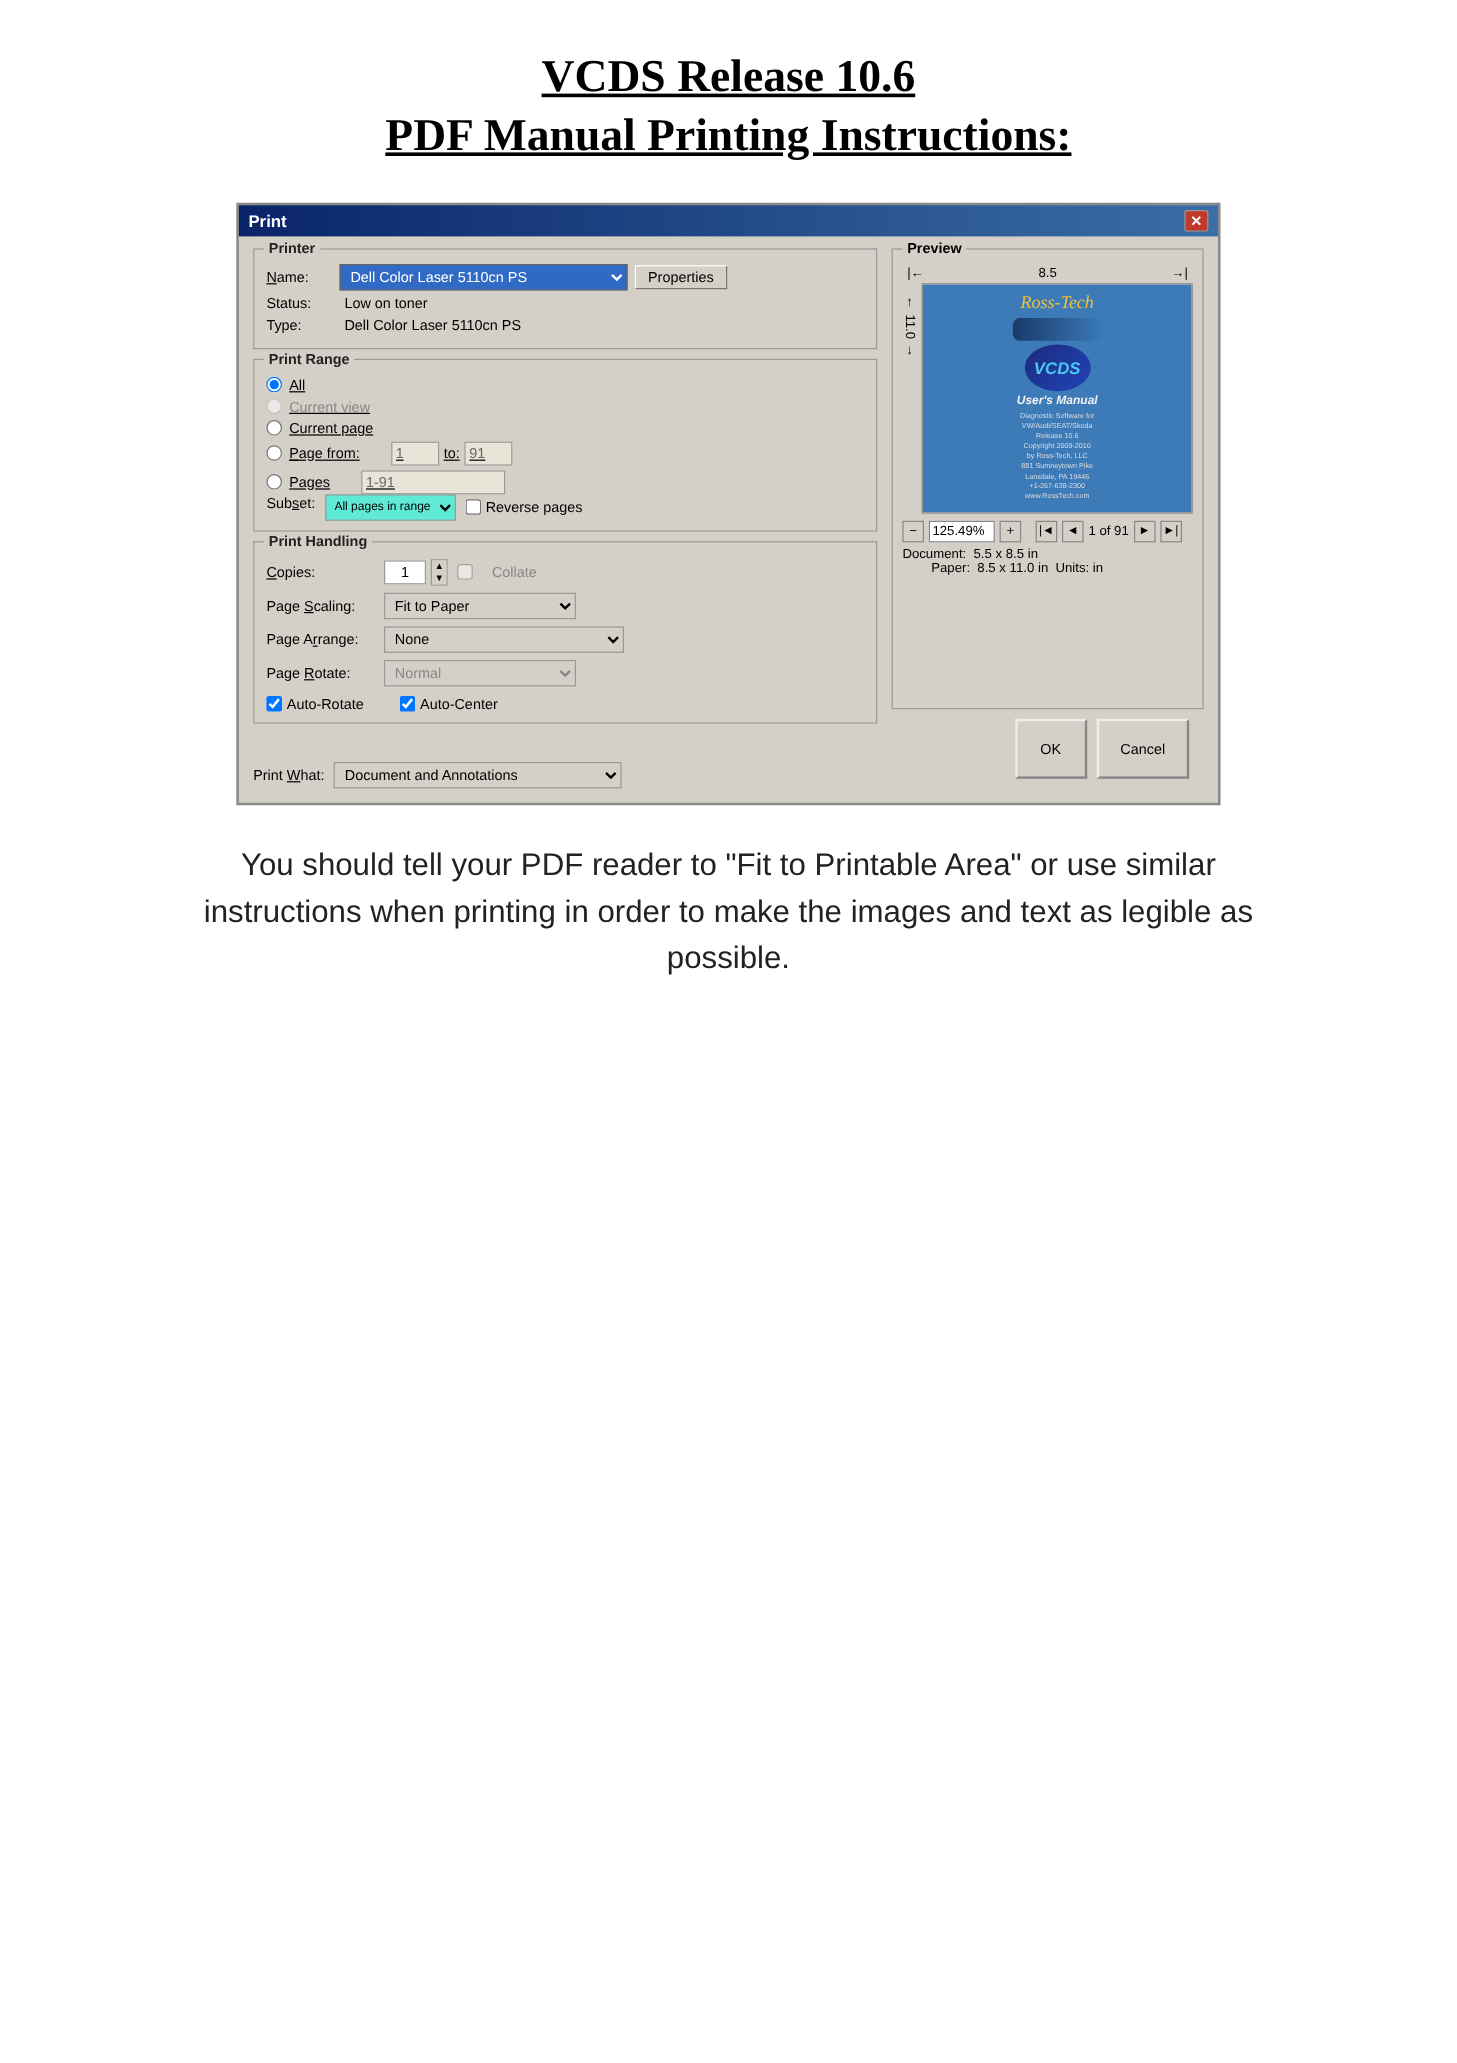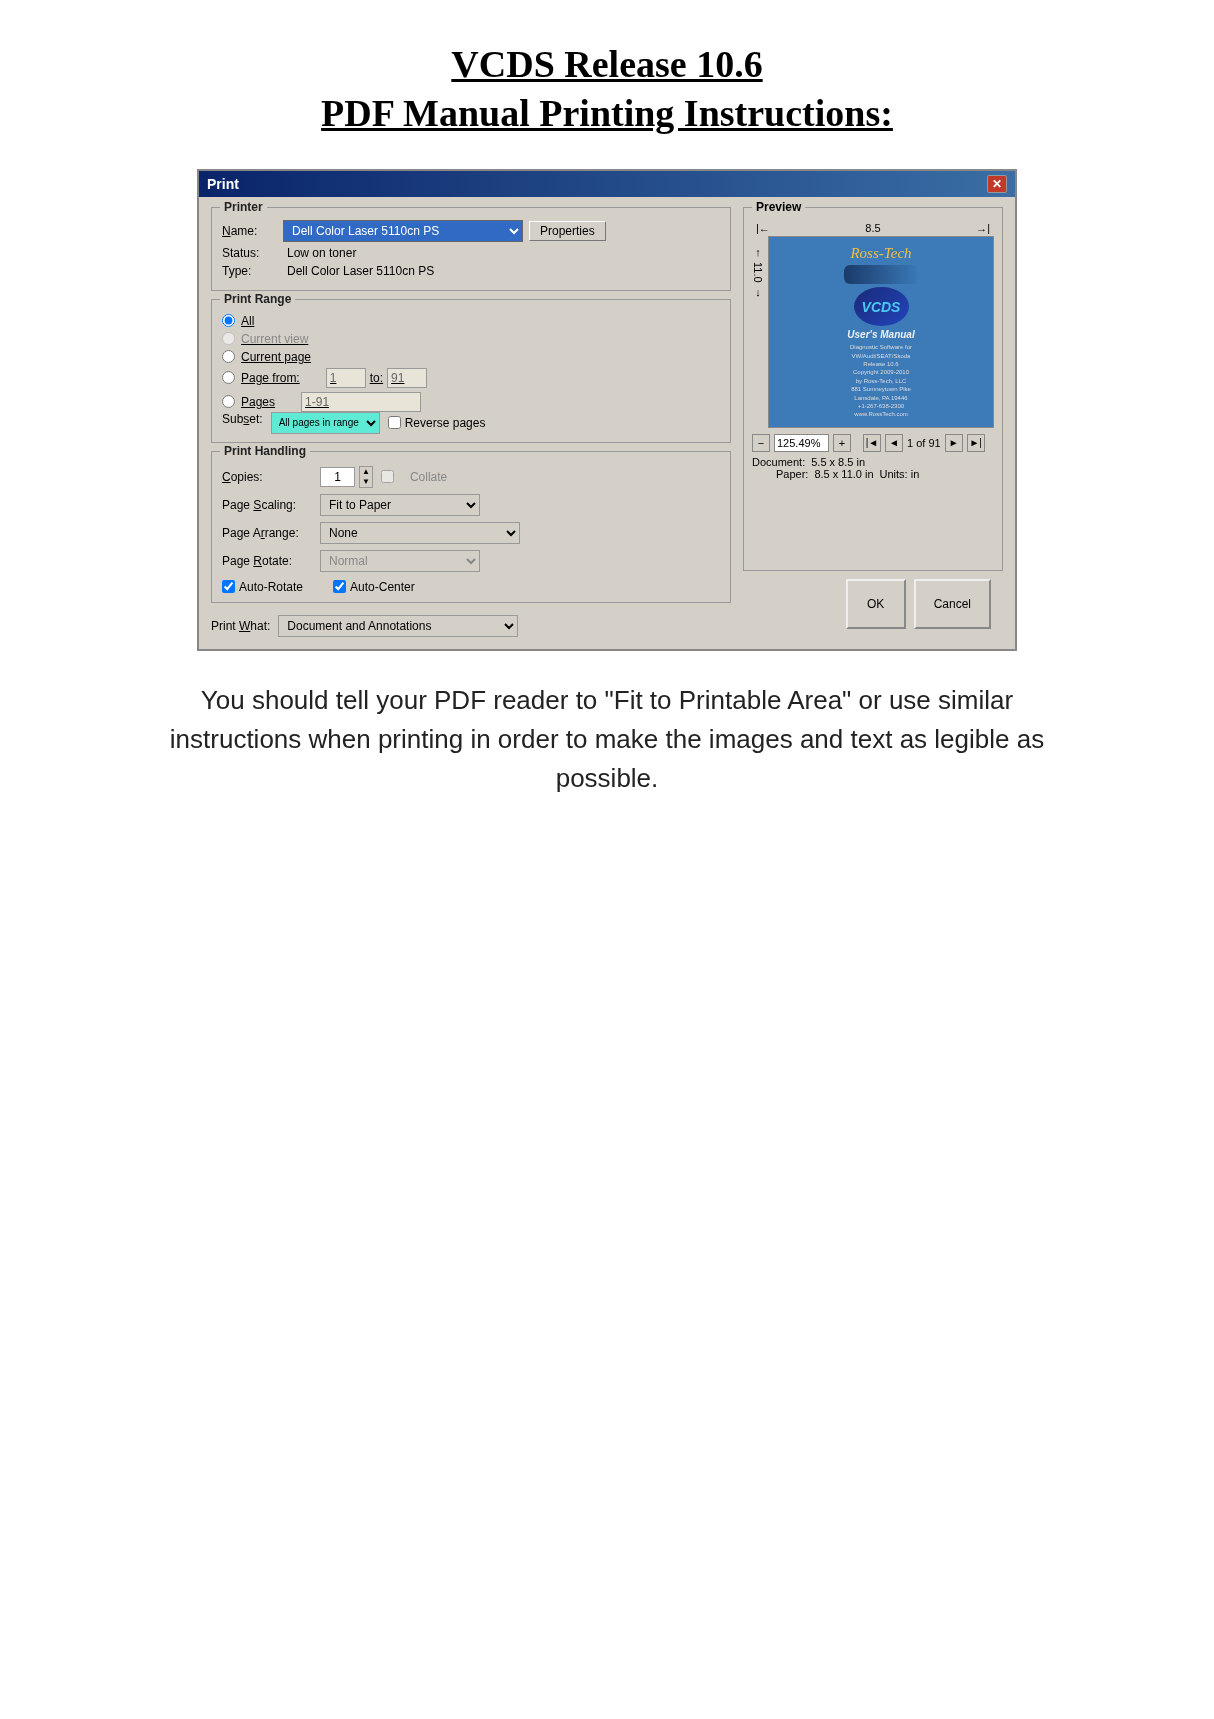--- a/index.html
+++ b/index.html
@@ -223,21 +223,21 @@
       align-items: center;
       gap: 30px;
       font-size: 12px;
       margin-top: 8px;
     }
     .print-what-row {
       display: flex;
       align-items: center;
       gap: 8px;
       font-size: 12px;
-      margin-top: 4px;
+      margin-top: 24px;
     }
     
     .preview-box {
       border: 1px solid #999;
       padding: 6px 8px;
       background: #d4d0c8;
       position: relative;
       flex: 1;
     }
     .preview-label {

